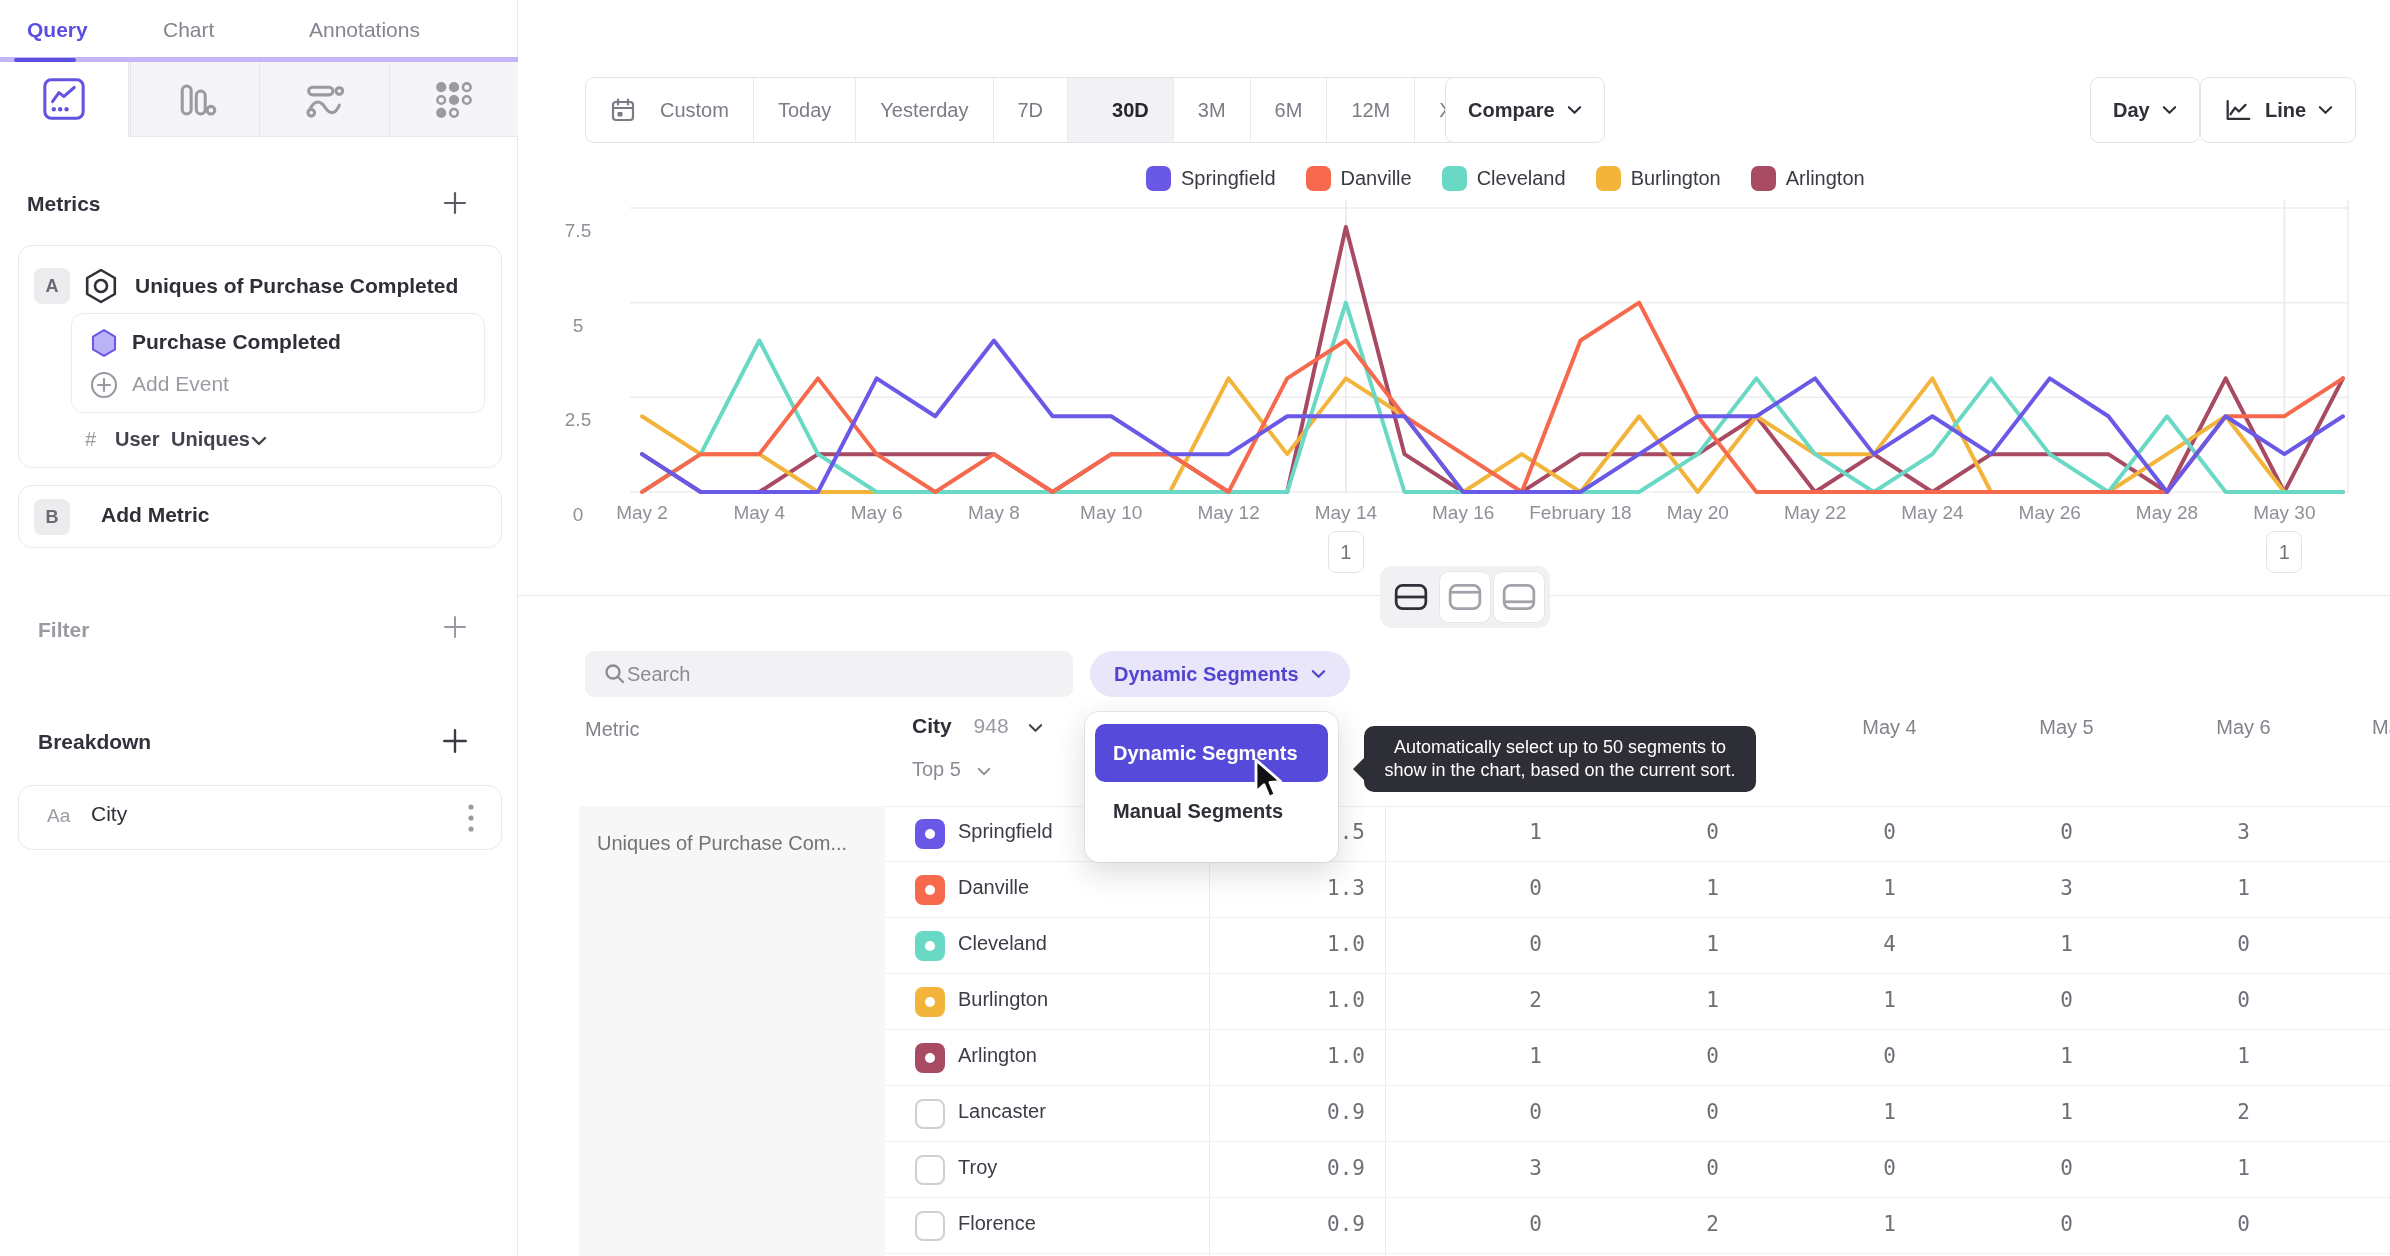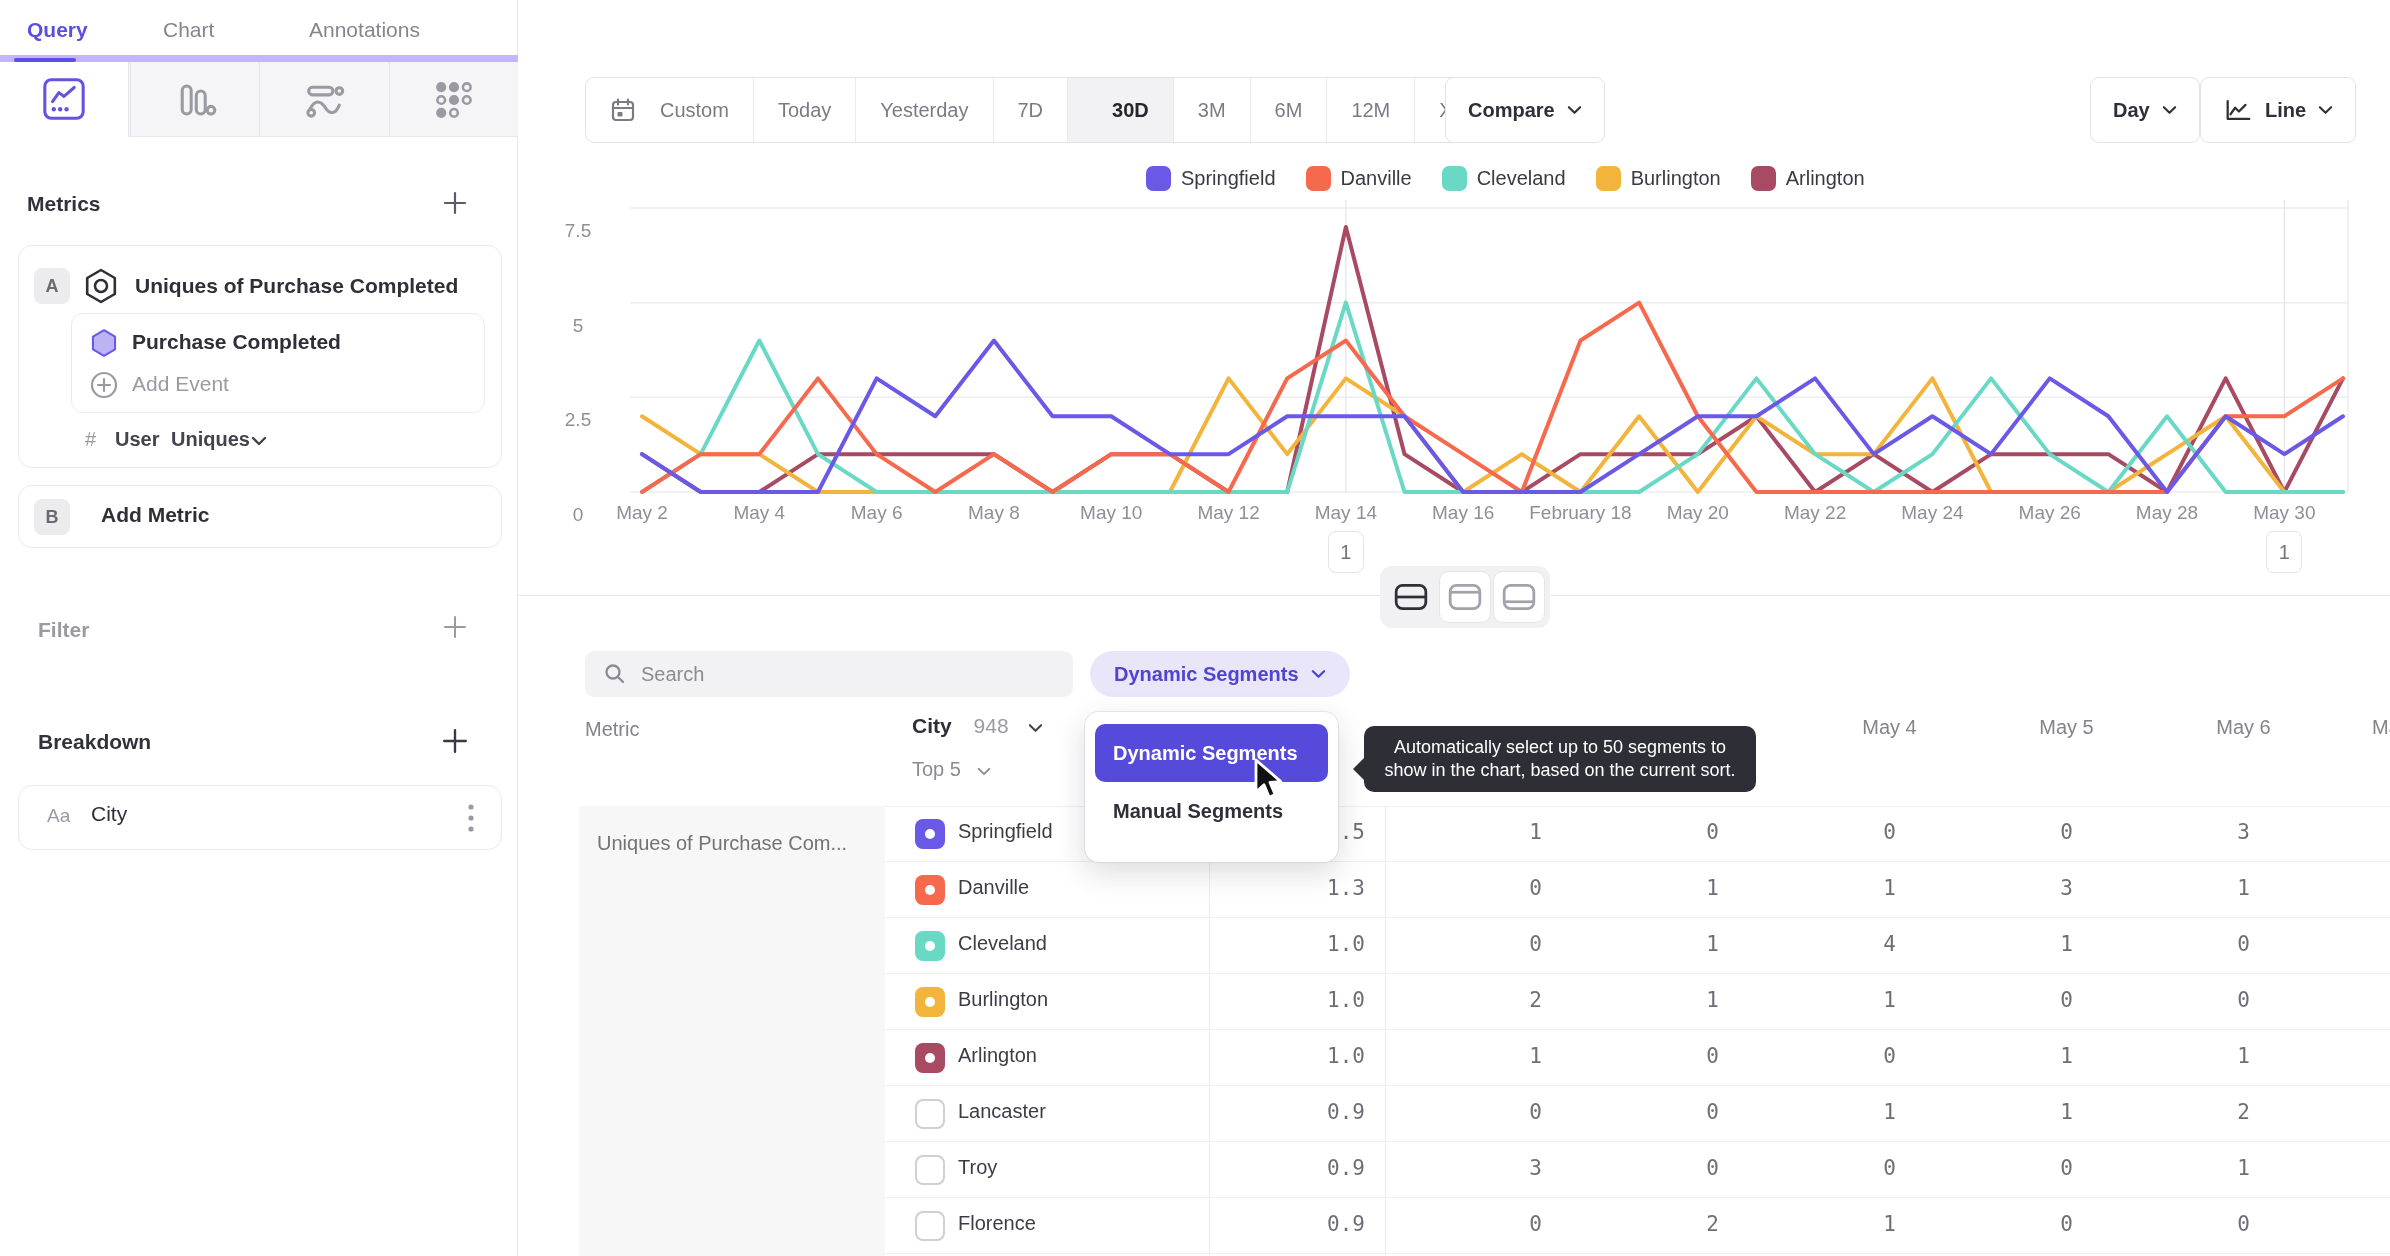--- a/index.html
+++ b/index.html
@@ -4,21 +4,21 @@
 <style>
   * { margin:0; padding:0; box-sizing:border-box; }
   html,body { width:2390px; height:1256px; overflow:hidden; background:#fff;
     font-family:"Liberation Sans","DejaVu Sans",sans-serif; color:#32323c; }
   .abs { position:absolute; }
   .mono { font-family:"DejaVu Sans Mono",monospace; }
   svg { display:block; }
 
   
   #sidebar { left:0; top:0; width:518px; height:1256px; border-right:1px solid #e8e8ec; background:#fff; }
-  #tabbar { left:0; top:0; width:518px; height:62px; border-bottom:7px solid #c4b5fd; }
+  #tabbar { left:0; top:0; width:518px; height:62px; border-bottom:5px solid #c4b5fd; }
   .tab { position:absolute; top:18px; font-size:21px; color:#85858f; cursor:default; }
   .tab.active { color:#5b4fe0; font-weight:bold; }
   #tab-underline { left:14px; top:58px; width:62px; height:4px; background:#5b4fe0; border-radius:2px; }
   #icon-row { left:0; top:62px; width:518px; height:75px; background:#f5f5f7; border-bottom:1px solid #e8e8ec; }
   .icon-cell { position:absolute; top:0; width:129px; height:75px; display:flex; align-items:center; justify-content:center; border-left:1px solid #e6e6ea; }
   .icon-cell.sel { background:#fff; border-left:none; border-right:1px solid #e6e6ea; border-bottom:1px solid #fff; }
   .side-h { font-size:21px; font-weight:bold; color:#32323c; }
   .plus-btn { position:absolute; width:30px; height:30px; display:flex; align-items:center; justify-content:center; }
   .card { position:absolute; left:18px; width:484px; border:1px solid #e9e9ee; border-radius:14px; background:#fff; }
   .badge { position:absolute; width:36px; height:36px; border-radius:8px; background:#ececef; color:#6a6a75; font-weight:bold; font-size:18px; display:flex; align-items:center; justify-content:center; }
@@ -44,21 +44,21 @@
   .xlab { position:absolute; width:110px; text-align:center; font-size:19px; color:#8f8f98; }
   .ann-badge { position:absolute; width:36px; height:42px; border:1px solid #e3e3e8; border-radius:8px; background:#fff; color:#74747e; font-size:20px; display:flex; align-items:center; justify-content:center; }
 
   
   #divider { left:518px; top:595px; width:1872px; height:1px; background:#e8e8ec; }
   #toggles { left:1380px; top:566px; height:62px; background:#f1f1f4; border-radius:12px; display:flex; padding:5px; gap:2px; }
   .toggle { width:52px; height:52px; border-radius:10px; display:flex; align-items:center; justify-content:center; background:#fff; border:1px solid #e6e6ea; }
   .toggle.active { background:transparent; border-color:transparent; }
 
   
-  #searchbox { left:585px; top:651px; width:488px; height:46px; background:#f2f2f4; border-radius:9px; display:flex; align-items:center; gap:14px; padding:0 18px; }
+  #searchbox { left:585px; top:651px; width:488px; height:46px; background:#f2f2f4; border-radius:9px; display:flex; align-items:center; padding:0 18px; }
   #searchbox span { font-size:20px; color:#8b8b94; }
   #mode-pill { left:1090px; top:651px; height:46px; background:#e9e6fa; border-radius:23px; display:flex; align-items:center; gap:12px; padding:0 24px; color:#5044d0; font-size:20px; font-weight:bold; }
   .th { position:absolute; font-size:20px; color:#83838c; }
   .day-h { position:absolute; width:177px; text-align:center; font-size:20px; color:#83838c; top:716px; }
   #metric-col { left:579px; top:806px; width:306px; height:450px; background:#f7f7f8; }
   #metric-col div { padding:26px 0 0 18px; font-size:20px; color:#737373; white-space:nowrap; overflow:hidden; }
   .row { position:absolute; left:885px; width:1505px; height:56px; border-bottom:1px solid #efeff2; }
   .rows-top { position:absolute; left:885px; top:806px; width:1505px; height:1px; background:#efeff2; }
   .vline { position:absolute; width:1px; background:#ececf0; }
   .chk { position:absolute; left:30px; top:13px; width:30px; height:30px; border-radius:8px; }

